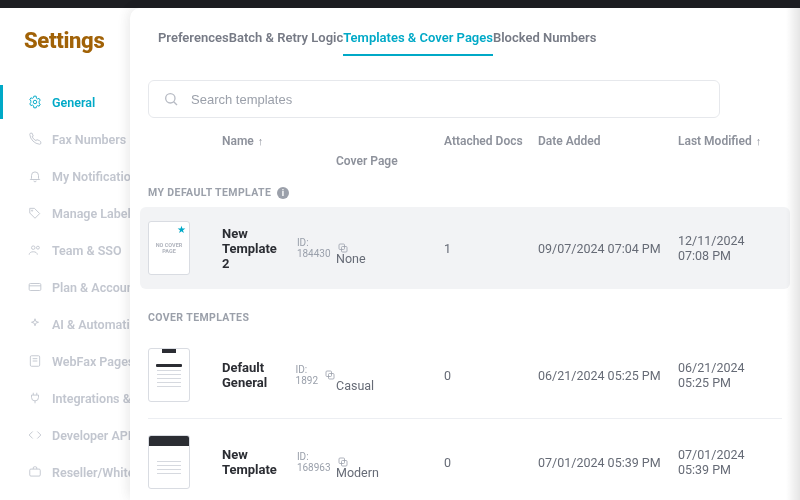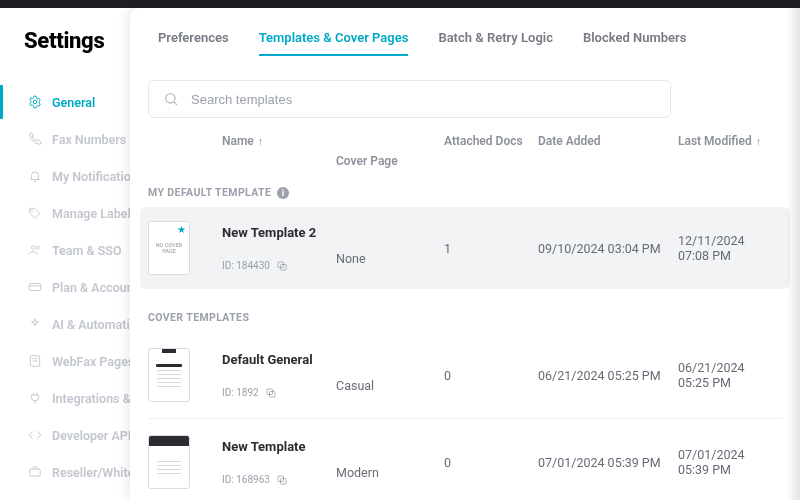--- a/index.html
+++ b/index.html
@@ -2,39 +2,39 @@
 <html><head>
 <meta charset="utf-8">
 <style>
   * { box-sizing: border-box; margin: 0; padding: 0; }
   html, body { width: 800px; height: 500px; overflow: hidden; font-family: -apple-system, BlinkMacSystemFont, "Segoe UI", Roboto, Arial, sans-serif; background: #fff; color: #2b2d33; }
   body { display: flex; flex-direction: column; }
   .topbar { height: 8px; background: #1e1f23; width: 100%; }
   .app { display: flex; height: calc(500px - 8px); }
   
   .sidebar { width: 130px; flex: 0 0 130px; padding: 20px 0 0 24px; position: relative; }
-  .sidebar h1 { font-size: 22px; font-weight: 800; color: #000000; margin-bottom: 32px; letter-spacing: -0.3px;}
+  .sidebar h1 { font-size: 22px; font-weight: 800; color: #a16207; margin-bottom: 32px; letter-spacing: -0.3px;}
   .sidebar-items { display: flex; flex-direction: column; gap: 3px; }
   .sidebar-item { display: flex; align-items: center; gap: 10px; height: 34px; font-size: 12.5px; color: #c2c6cf; font-weight: 600; cursor: pointer; position: relative; padding: 0 4px; white-space: nowrap; }
   .sidebar-item .icon { width: 14px; height: 14px; display: inline-flex; align-items: center; justify-content: center; }
   .sidebar-item .icon svg { stroke: #c2c6cf; fill: none; stroke-width: 1.6; }
   .sidebar-item.active { color: #00a9c7; }
   .sidebar-item.active::before { content:""; position:absolute; left:-24px; top:0; bottom:0; width:3px; background:#00a9c7; }
   .sidebar-item.active .icon svg { stroke: #00a9c7; }
   
   .main { flex: 1; background: #fff; border-radius: 10px 0 0 0; box-shadow: -2px 0 14px rgba(0,0,0,0.06), 0 -2px 14px rgba(0,0,0,0.05); padding: 18px 0 0 0; overflow: hidden; position: relative; }
   .main-right-shadow { position:absolute; right:0; top:0; bottom:0; width:14px; background: linear-gradient(to left, rgba(0,0,0,0.10), rgba(0,0,0,0)); pointer-events:none; }
   
-  .tabs { display: flex; gap: 30px; padding: 0 28px 10px 28px; border-bottom: 1px solid transparent; font-size: 13px; color: #767a85; font-weight: 600; }
+  .tabs { display: flex; padding: 0 28px 10px 28px; border-bottom: 1px solid transparent; font-size: 13px; color: #767a85; font-weight: 600; }
   .tab { padding: 4px 0 10px 0; cursor: pointer; position: relative; }
   .tab.active { color: #00a9c7; }
   .tab.active::after { content:""; position:absolute; left:0; right:0; bottom:-1px; height:2px; background:#00a9c7; }
   
   .search-wrap { padding: 14px 28px 10px 18px; }
-  .search { display:flex; align-items:center; gap:12px; border:1px solid #e6e8ec; border-radius: 6px; padding: 10px 14px; width: 523px; }
+  .search { display:flex; align-items:center; gap:12px; border:1px solid #e6e8ec; border-radius: 6px; padding: 10px 14px; width: 572px; }
   .search .sicon { width:16px; height:16px; }
   .search .sicon svg { stroke:#b7bbc4; fill:none; stroke-width:2; }
   .search input { border:none; outline:none; font-size: 13px; flex:1; color:#333; background:transparent; }
   .search input::placeholder { color:#9ba0aa; }
   
   .thead { display:flex; align-items:flex-start; padding: 6px 28px 10px 18px; font-size: 12px; color:#8d919b; font-weight:600; }
   .col-thumb { width: 74px; flex:0 0 74px; }
   .col-name  { width: 114px; flex:0 0 114px; }
   .col-cover { width: 108px; flex:0 0 108px;margin-top:20px; }
   .col-docs  { width: 94px;  flex:0 0 94px; }
@@ -47,21 +47,21 @@
   
   .row { display:flex; align-items:center; padding: 16px 28px 16px 18px; font-size: 12.5px; color:#666b76; position:relative; }
   .row.hl { background:#f2f3f5; border-radius: 6px; margin: 0 10px 14px 10px; padding: 14px 18px 14px 8px; }
   .row .thumb { width:42px; height:54px; border:1px solid #d9dce2; border-radius:3px; background:#fff; position:relative; display:flex; flex-direction:column; align-items:center; justify-content:center; overflow:hidden;}
   .row .thumb .star { position:absolute; top:2px; right:3px; color:#00a9c7; font-size:10px; }
   .row .thumb .clip { width:14px; height:8px; background:#2b2d33; border-radius:2px 2px 0 0; position:absolute; top:-4px; left:50%; transform:translateX(-50%);}
   .row .thumb .nocover { font-size:5.5px; font-weight:700; color:#b0b4bd; text-align:center; line-height:1.1; }
   .row .thumb .tbar { width:26px; height:3px; background:#2b2d33; border-radius:1px; margin:2px 0;}
   .row .thumb .tline { width:24px; height:1px; background:#d6d9df; margin:1.5px 0;}
   .row .thumb .header-bar { position:absolute; top:0; left:0; right:0; height:10px; background:#2b2d33;}
-  .row .name-block { display:flex; flex-direction:column; gap:20px; }
+  .row .name-block { display:flex; flex-direction:row; gap:20px; }
   .row .tname { font-weight:700; color:#2b2d33; font-size:13px; }
   .row .tid { display:flex; align-items:center; gap:6px; font-size:10px; color:#9aa0ab; }
   .copy-icon { width:12px; height:12px; }
   .copy-icon svg { stroke:#9aa0ab; fill:none; stroke-width:1.6; }
   .divider { height:1px; background:#eceef2; margin: 0 18px; }
 </style>
 </head>
 <body>
 
 <div class="topbar"></div>
@@ -168,22 +168,22 @@
             </svg>
           </span>
         <span>Reseller/White</span>
       </div>
     </nav>
   </aside>
 
   <main class="main">
     <div class="tabs">
       <div class="tab">Preferences</div>
+      <div class="tab">Batch &amp; Retry Logic</div>
       <div class="tab active">Templates &amp; Cover Pages</div>
-      <div class="tab">Batch &amp; Retry Logic</div>
       <div class="tab">Blocked Numbers</div>
     </div>
 
     <div class="search-wrap">
       <div class="search">
         <span class="sicon"><svg viewBox="0 0 24 24" width="16" height="16">
               <circle cx="11" cy="11" r="7"></circle>
               <line x1="21" y1="21" x2="16" y2="16"></line>
             </svg></span>
         <input type="text" placeholder="Search templates" style="">
@@ -216,21 +216,21 @@
         <span class="tid">
           <span>ID: 184430</span>
           <span class="copy-icon"><svg viewBox="0 0 24 24" width="12" height="12">
                 <rect x="9" y="9" width="11" height="11" rx="2"></rect>
                 <rect x="4" y="4" width="11" height="11" rx="2"></rect>
               </svg></span>
         </span>
       </div>
       <div class="col-cover">None</div>
       <div class="col-docs">1</div>
-      <div class="col-added">09/10/2024 03:04 PM</div>
+      <div class="col-added">09/07/2024 07:04 PM</div>
       <div class="col-mod">12/11/2024 07:08 PM</div>
     </div>
 
     <div class="section-label">
       <span>COVER TEMPLATES</span>
     </div>
 
     <div class="row">
       <div class="col-thumb">
         <div class="thumb">

